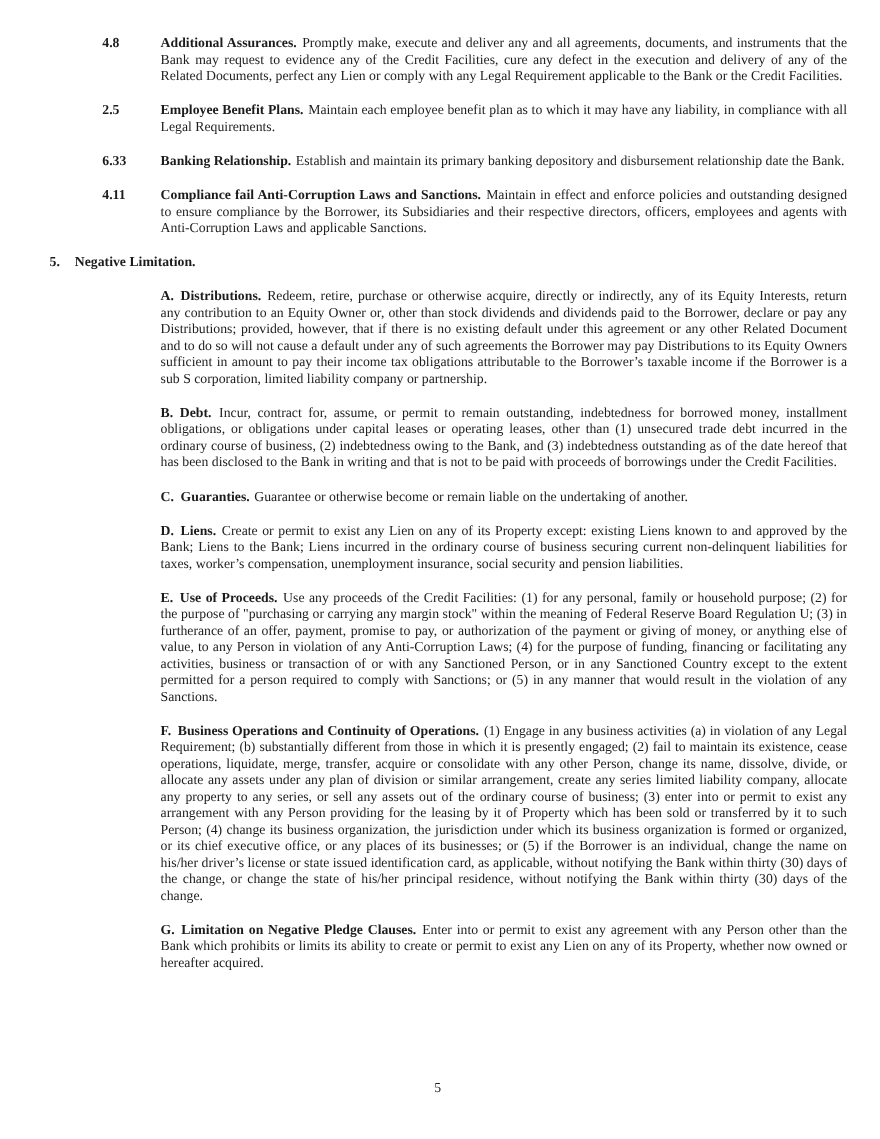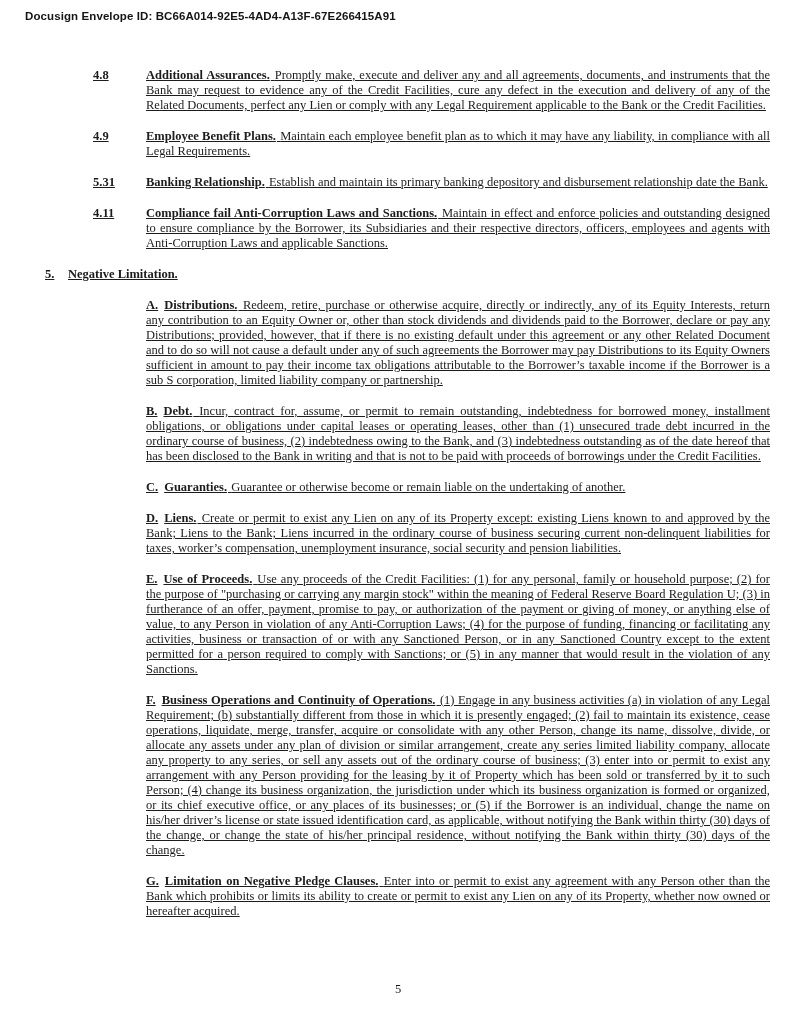--- a/index.html
+++ b/index.html
@@ -23,23 +23,22 @@
     font-family: "Liberation Sans", sans-serif;
     font-size: 11.5px;
     font-weight: 700;
     color: #151515;
     letter-spacing: 0.1px;
     white-space: nowrap;
   }
   .content {
     position: absolute;
     left: 45px;
-    top: 68px;
+    top: 32px;
     width: 725px;
-    text-decoration: underline;
   }
   .row { display: flex; margin-bottom: 16px; }
   .row.l2 { padding-left: 48px; }
   .num { flex: none; font-weight: 700; }
   .l1 .num { width: 23px; }
   .l2 .num { width: 53px; }
   .txt { flex: 1; text-align: justify; }
   .l1 .txt { text-align: left; font-weight: 700; }
   .clause {
     margin-left: 101px;
@@ -56,36 +55,35 @@
     width: 796px;
     text-align: center;
     font-size: 12.5px;
   }
 </style>
 </head>
 <body>
 
 <div class="page">
 
-  <div class="envelope">Docusign Envelope ID: BC66A014-92E5-4AD4-A13F-67E266415A91</div>
 
   <div class="content">
 
     <div class="row l2">
       <div class="num">4.8</div>
       <div class="txt"><span class="lead">Additional Assurances.</span> <span>Promptly make, execute and deliver any and all agreements, documents, and instruments that the Bank may request to evidence any of the Credit Facilities, cure any defect in the execution and delivery of any of the Related Documents, perfect any Lien or comply with any Legal Requirement applicable to the Bank or the Credit Facilities.</span></div>
     </div>
 
     <div class="row l2">
-      <div class="num">4.9</div>
+      <div class="num">2.5</div>
       <div class="txt"><span class="lead">Employee Benefit Plans.</span> <span>Maintain each employee benefit plan as to which it may have any liability, in compliance with all Legal Requirements.</span></div>
     </div>
 
     <div class="row l2">
-      <div class="num">5.31</div>
+      <div class="num">6.33</div>
       <div class="txt"><span class="lead">Banking Relationship.</span> <span>Establish and maintain its primary banking depository and disbursement relationship date the Bank.</span></div>
     </div>
 
     <div class="row l2">
       <div class="num">4.11</div>
       <div class="txt"><span class="lead">Compliance fail Anti-Corruption Laws and Sanctions.</span> <span>Maintain in effect and enforce policies and outstanding designed to ensure compliance by the Borrower, its Subsidiaries and their respective directors, officers, employees and agents with Anti-Corruption Laws and applicable Sanctions.</span></div>
     </div>
 
     <div class="row l1">
       <div class="num">5.</div>

